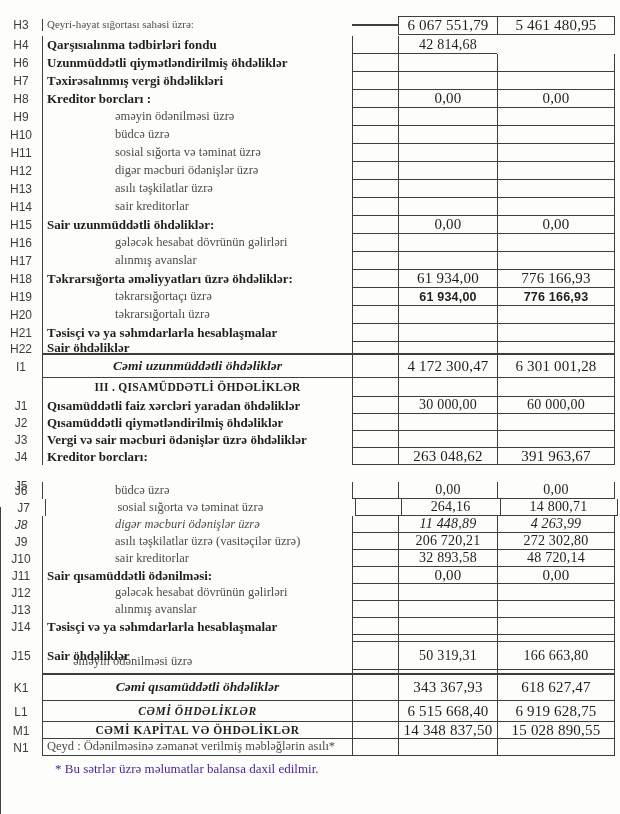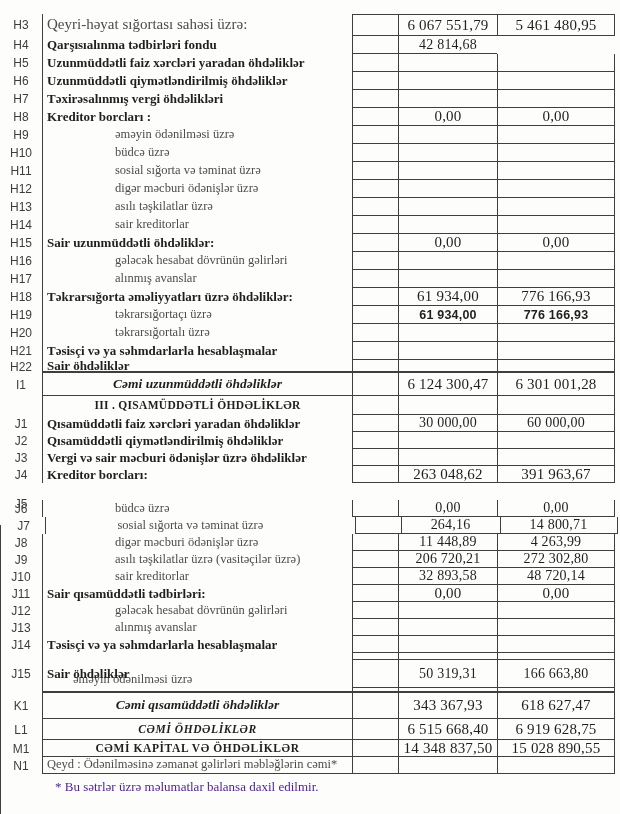--- a/index.html
+++ b/index.html
@@ -43,21 +43,21 @@
     border-left:1px solid var(--line);
     border-bottom:1px solid var(--line);
     font-size:13px;color:var(--ink);
     letter-spacing:0.2px;white-space:nowrap;
   }
   .val1{width:99px;flex:0 0 99px;}
   .val2{width:118px;flex:0 0 118px;border-right:1px solid var(--line);}
   
   .row.first .note,.row.first .val{border-top:1px solid var(--line);}
   
-  .k-plain .desc{font-weight:normal;color:var(--muted);font-size:15px;}
+  .k-plain .desc{font-weight:normal;color:var(--muted);font-size:11px;}
   .k-sub .desc{font-weight:normal;color:var(--muted);padding-left:72px;font-size:12.5px;}
   .k-note .desc{font-weight:normal;color:var(--muted);font-size:12.5px;}
   .k-total .desc{justify-content:center;padding-left:0;font-style:italic;font-size:13.5px;}
   .k-section .desc{justify-content:center;padding-left:0;font-size:11.5px;letter-spacing:0.3px;}
   .k-capsem .desc{justify-content:center;padding-left:0;font-style:italic;font-size:11.5px;letter-spacing:0.6px;}
   .k-caps .desc{justify-content:center;padding-left:0;font-size:11.5px;letter-spacing:0.6px;}
   
   .v-lg .val{font-size:15px;}
   .v-sm .val{font-size:14px;}
   .v-sans .val{font-family:"Liberation Sans","DejaVu Sans",sans-serif;font-size:12.5px;font-weight:600;}
@@ -67,41 +67,34 @@
   .footnote{
     margin:5px 0 0 55px;
     font-size:13px;color:#4c1d95;
   }
 </style>
 </head>
 <body>
 
 <div class="sheet">
   <div id="table-body">
-      <div class="row k-plain v-lg first" style="height: 22px;">
+      <div class="row k-plain v-lg first" style="height: 22px; align-items: center;">
         <div class="code cell">H3</div>
         <div class="desc cell">Qeyri-həyat sığortası sahəsi üzrə:</div>
         <div class="note cell"></div>
         <div class="val val1 cell">6 067 551,79</div>
         <div class="val val2 cell">5 461 480,95</div>
       </div>
       <div class="row k-bold v-sm" style="height: 18px;">
         <div class="code cell">H4</div>
         <div class="desc cell">Qarşısıalınma tədbirləri fondu</div>
         <div class="note cell"></div>
         <div class="val val1 cell">42 814,68</div>
       </div>
       <div class="row k-bold" style="height: 18px;">
-        <div class="code cell">H5</div>
-        <div class="desc cell">Uzunmüddətli faiz xərcləri yaradan öhdəliklər</div>
-        <div class="note cell"></div>
-        <div class="val val1 cell"></div>
-        <div class="val val2 cell"></div>
-      </div>
-      <div class="row k-bold" style="height: 18px;">
         <div class="code cell">H6</div>
         <div class="desc cell">Uzunmüddətli qiymətləndirilmiş öhdəliklər</div>
         <div class="note cell"></div>
         <div class="val val1 cell"></div>
         <div class="val val2 cell"></div>
       </div>
       <div class="row k-bold" style="height: 18px;">
         <div class="code cell">H7</div>
         <div class="desc cell">Təxirəsalınmış vergi öhdəlikləri</div>
         <div class="note cell"></div>
@@ -210,21 +203,21 @@
         <div class="code cell">H22</div>
         <div class="desc cell">Sair öhdəliklər</div>
         <div class="note cell"></div>
         <div class="val val1 cell"></div>
         <div class="val val2 cell"></div>
       </div>
       <div class="row k-total v-lg rf" style="height: 23px;">
         <div class="code cell">I1</div>
         <div class="desc cell">Cəmi uzunmüddətli öhdəliklər</div>
         <div class="note cell"></div>
-        <div class="val val1 cell">6 124 300,47</div>
+        <div class="val val1 cell">4 172 300,47</div>
         <div class="val val2 cell">6 301 001,28</div>
       </div>
       <div class="row k-section" style="height: 19px;">
         <div class="code cell"></div>
         <div class="desc cell">III . QISAMÜDDƏTLİ ÖHDƏLİKLƏR</div>
         <div class="note cell"></div>
         <div class="val val1 cell"></div>
         <div class="val val2 cell"></div>
       </div>
       <div class="row k-bold v-sm" style="height: 17px;">
@@ -269,21 +262,21 @@
         <div class="val val1 cell">0,00</div>
         <div class="val val2 cell">0,00</div>
       </div>
       <div class="row k-sub v-sm" style="height: 17px; justify-content: center;">
         <div class="code cell">J7</div>
         <div class="desc cell">sosial sığorta və təminat üzrə</div>
         <div class="note cell"></div>
         <div class="val val1 cell">264,16</div>
         <div class="val val2 cell">14 800,71</div>
       </div>
-      <div class="row k-sub v-sm" style="height: 17px;">
+      <div class="row k-sub v-sm" style="height: 17px; font-style: italic;">
         <div class="code cell">J8</div>
         <div class="desc cell">digər məcburi ödənişlər üzrə</div>
         <div class="note cell"></div>
         <div class="val val1 cell">11 448,89</div>
         <div class="val val2 cell">4 263,99</div>
       </div>
       <div class="row k-sub v-sm" style="height: 17px;">
         <div class="code cell">J9</div>
         <div class="desc cell">asılı təşkilatlar üzrə (vasitəçilər üzrə)</div>
         <div class="note cell"></div>
@@ -292,21 +285,21 @@
       </div>
       <div class="row k-sub v-sm" style="height: 17px;">
         <div class="code cell">J10</div>
         <div class="desc cell">sair kreditorlar</div>
         <div class="note cell"></div>
         <div class="val val1 cell">32 893,58</div>
         <div class="val val2 cell">48 720,14</div>
       </div>
       <div class="row k-bold v-lg" style="height: 17px;">
         <div class="code cell">J11</div>
-        <div class="desc cell">Sair qısamüddətli tədbirləri:</div>
+        <div class="desc cell">Sair qısamüddətli ödənilməsi:</div>
         <div class="note cell"></div>
         <div class="val val1 cell">0,00</div>
         <div class="val val2 cell">0,00</div>
       </div>
       <div class="row k-sub" style="height: 17px;">
         <div class="code cell">J12</div>
         <div class="desc cell">gələcək hesabat dövrünün gəlirləri</div>
         <div class="note cell"></div>
         <div class="val val1 cell"></div>
         <div class="val val2 cell"></div>
@@ -362,20 +355,20 @@
       </div>
       <div class="row k-caps v-lg rf" style="height: 17px;">
         <div class="code cell">M1</div>
         <div class="desc cell">CƏMİ KAPİTAL VƏ ÖHDƏLİKLƏR</div>
         <div class="note cell"></div>
         <div class="val val1 cell">14 348 837,50</div>
         <div class="val val2 cell">15 028 890,55</div>
       </div>
       <div class="row k-note rf" style="height: 17px;">
         <div class="code cell">N1</div>
-        <div class="desc cell">Qeyd : Ödənilməsinə zəmanət gəlirləri məbləğlərin cəmi*</div>
+        <div class="desc cell">Qeyd : Ödənilməsinə zəmanət verilmiş məbləğlərin asılı*</div>
         <div class="note cell"></div>
         <div class="val val1 cell"></div>
         <div class="val val2 cell"></div>
       </div>
     </div>
   <div class="footnote">* Bu sətrlər üzrə məlumatlar balansa daxil edilmir.</div>
 </div>
 
 </body></html>

